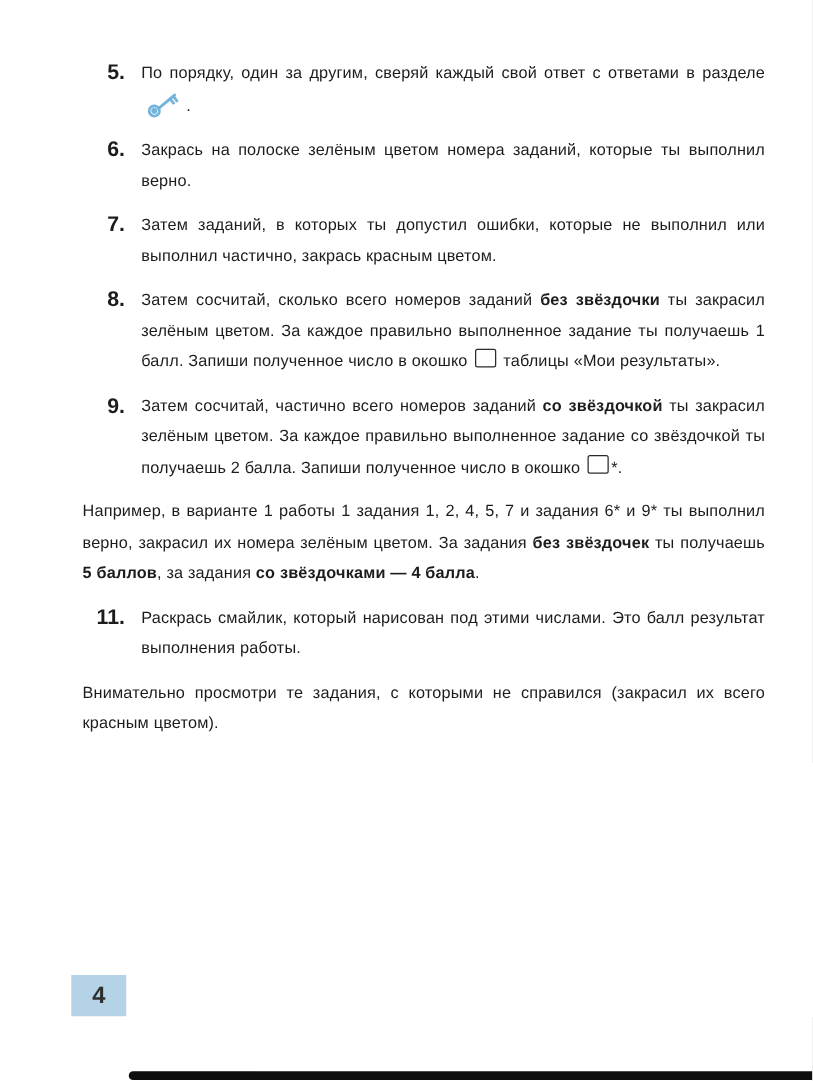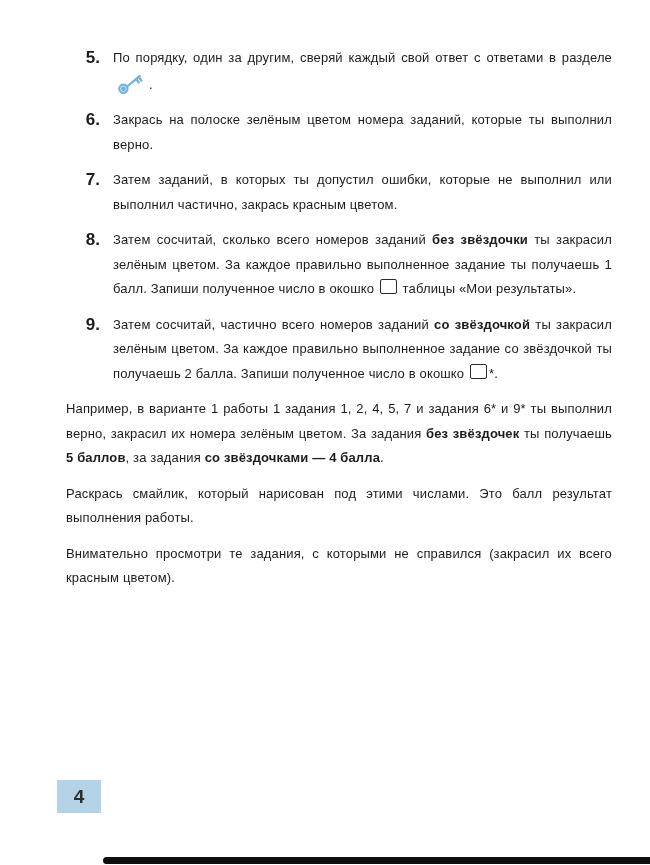--- a/index.html
+++ b/index.html
@@ -102,20 +102,21 @@
         <div class="item-text"><span>Затем сосчитай, сколько всего номеров заданий </span><span class="seg-bold">без звёздочки</span><span> ты закрасил зелёным цветом. За каждое правильно выполненное задание ты получаешь 1 балл. Запиши полученное число в окошко </span><span class="box-glyph"></span><span> таблицы «Мои результаты».</span></div>
       </div>
       <div class="item">
         <div class="item-number">9.</div>
         <div class="item-text"><span>Затем сосчитай, частично всего номеров заданий </span><span class="seg-bold">со звёздочкой</span><span> ты закрасил зелёным цветом. За каждое правильно выполненное задание со звёздочкой ты получаешь 2 балла. Запиши полученное число в окошко </span><span class="box-glyph"></span><span>*.</span></div>
       </div>
       <div class="item">
         <div class="item-text"><span>Например, в варианте 1 работы 1 задания 1, 2, 4, 5, 7 и задания 6* и 9* ты выполнил верно, закрасил их номера зелёным цветом. За задания </span><span class="seg-bold">без звёздочек</span><span> ты получаешь </span><span class="seg-bold">5 баллов</span><span>, за задания </span><span class="seg-bold">со звёздочками —</span><span> </span><span class="seg-bold">4 балла</span><span>.</span></div>
       </div>
       <div class="item">
+        <div class="item-number">11.</div>
         <div class="item-text"><span>Раскрась смайлик, который нарисован под этими числами. Это балл результат выполнения работы.</span></div>
       </div>
       <div class="item">
         <div class="item-text"><span>Внимательно просмотри те задания, с которыми не справился (закрасил их всего красным цветом).</span></div>
       </div>
     </div>
 
   <div class="page-num">
     <span>4</span>
   </div>

